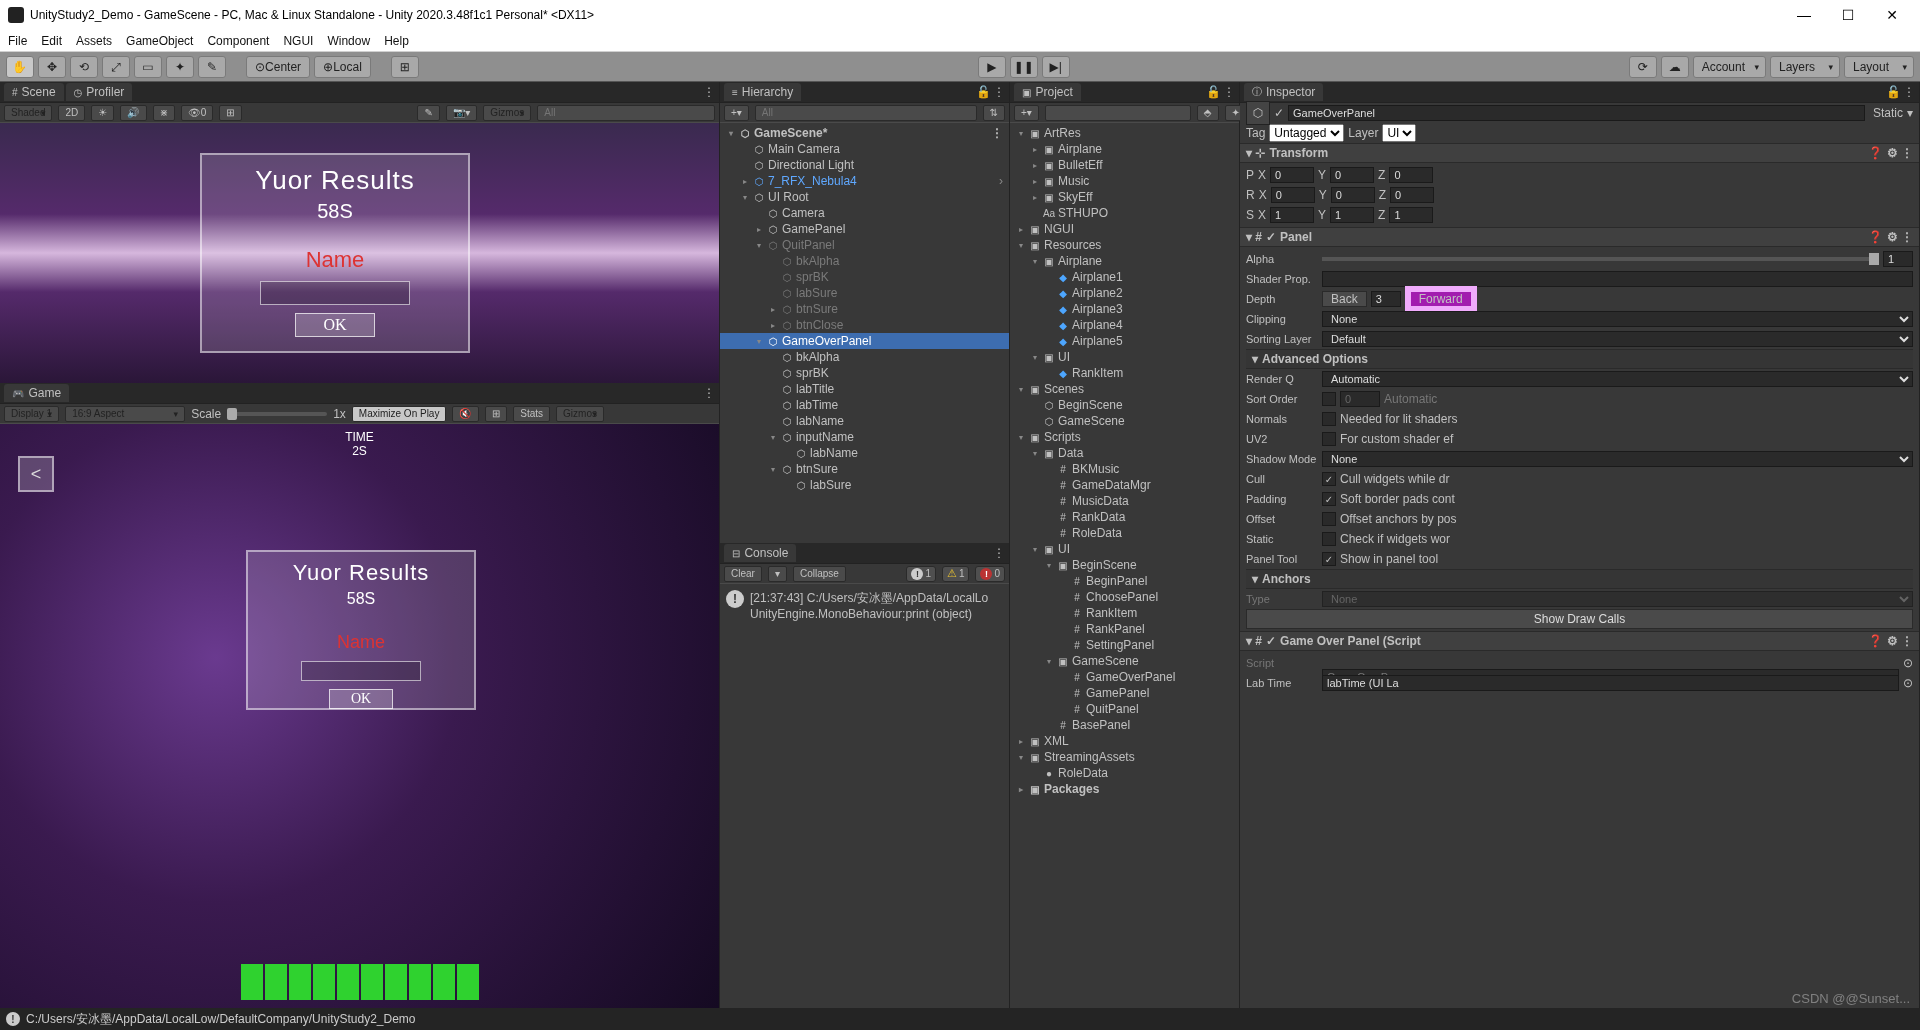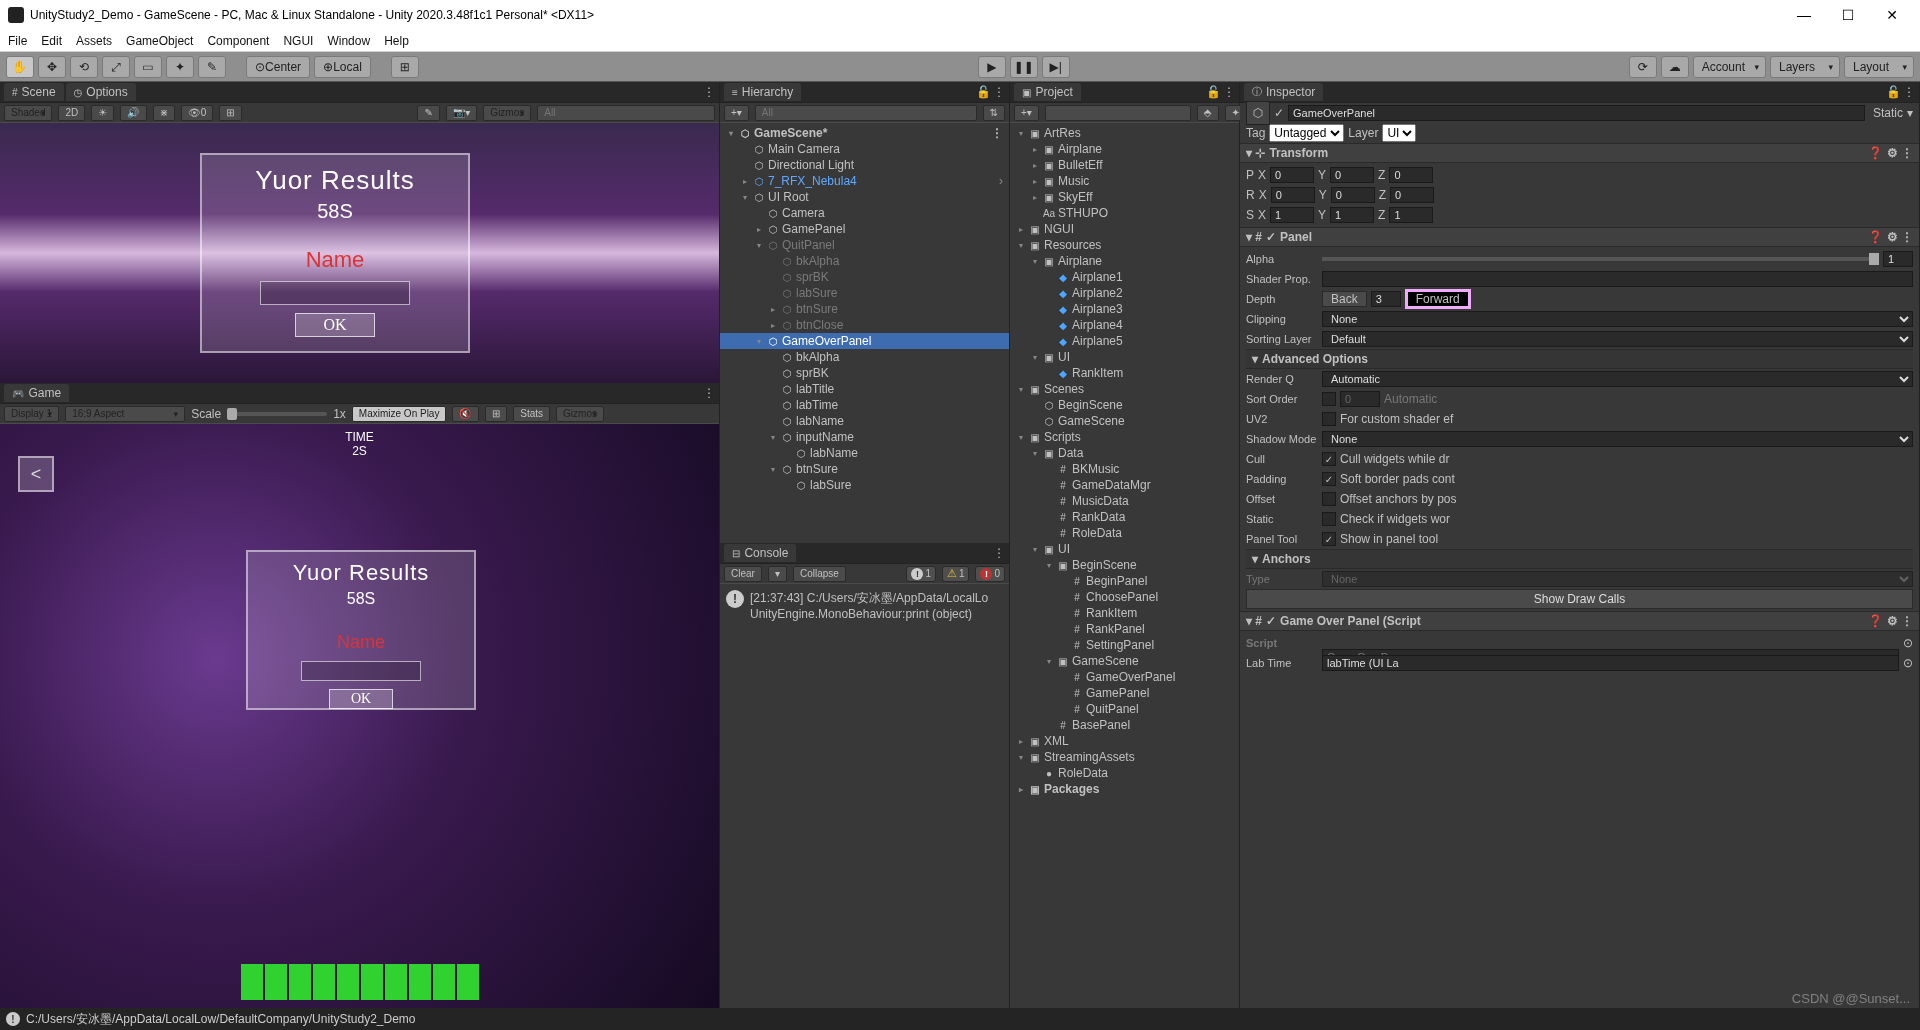--- a/index.html
+++ b/index.html
@@ -118,21 +118,21 @@
 <div class="main">
 
   <div class="panel left-col">
     <div class="tabrow">
       <span class="tab">
           <span class="ico">#</span>
           <span>Scene</span>
         </span>
       <span class="tab">
           <span class="ico">◷</span>
-          <span>Options</span>
+          <span>Profiler</span>
         </span>
       <span class="spacer"></span>
         <span>⋮</span>
     </div>
     <div class="sub-toolbar">
       <span class="mini drop">Shaded</span>
       <span class="mini">2D</span>
       <span class="mini">☀</span>
       <span class="mini">🔊</span>
       <span class="mini">⋇</span>
@@ -664,21 +664,21 @@
           <input type="text" style="width: 30px;" value="1">
         </div>
       <div class="field">
           <span class="flbl">Shader Prop.</span>
           <input type="text" style="flex: 1 1 0%;">
         </div>
       <div class="field">
           <span class="flbl">Depth</span>
           <span class="mini" style="background:#4a4a4a;padding:0 8px;border:1px solid #2a2a2a;">Back</span>
           <input type="text" style="width: 30px;" value="3">
-          <span class="mini" style="background:#000000;padding:0 8px;border:3px solid #f0abfc;">Forward</span>
+          <span class="mini" style="background:#a21caf;padding:0 8px;border:6px solid #f0abfc;">Forward</span>
         </div>
       <div class="field">
           <span class="flbl">Clipping</span>
           <select><option>None</option></select>
         </div>
       <div class="field">
           <span class="flbl">Sorting Layer</span>
           <select><option>Default</option></select>
         </div>
       <div class="comp-head" style="background:#353535;">▾ <span>Advanced Options</span></div>
@@ -686,20 +686,25 @@
           <span class="flbl">Render Q</span>
           <select><option>Automatic</option></select>
         </div>
       <div class="field">
           <span class="flbl">Sort Order</span>
           <span class="chk"></span>
           <input type="text" style="width: 40px; color: rgb(102, 102, 102);" value="0">
           <span style="color:#777;">Automatic</span>
         </div>
       <div class="field">
+          <span class="flbl">Normals</span>
+          <span class="chk"></span>
+          <span>Needed for lit shaders</span>
+        </div>
+      <div class="field">
           <span class="flbl">UV2</span>
           <span class="chk"></span>
           <span>For custom shader ef</span>
         </div>
       <div class="field">
           <span class="flbl">Shadow Mode</span>
           <select><option>None</option></select>
         </div>
       <div class="field">
           <span class="flbl">Cull</span>
@@ -732,21 +737,21 @@
           <select disabled="" style="color:#777;"><option>None</option></select>
         </div>
       <div class="field">
           <button style="flex:1;height:20px;background:#4a4a4a;border:1px solid #2a2a2a;color:#ddd;">Show Draw Calls</button>
         </div>
     </div>
 
     <div class="comp-head">▾ # <span class="chk">✓</span> <span>Game Over Panel (Script</span><span class="spacer"></span>❓ ⚙ ⋮</div>
     <div class="comp-body">
       <div class="field">
-          <span class="flbl" style="color:#777;font-weight:bold;">Script</span>
+          <span class="flbl" style="color:#777;">Script</span>
           <input type="text" style="flex: 1 1 0%; color: rgb(119, 119, 119); margin-top: 28px;" value="GameOverPan">
           <span>⊙</span>
         </div>
       <div class="field">
           <span class="flbl">Lab Time</span>
           <input type="text" style="flex: 1 1 0%;" value="labTime (UI La">
           <span>⊙</span>
         </div>
     </div>
   </div>

